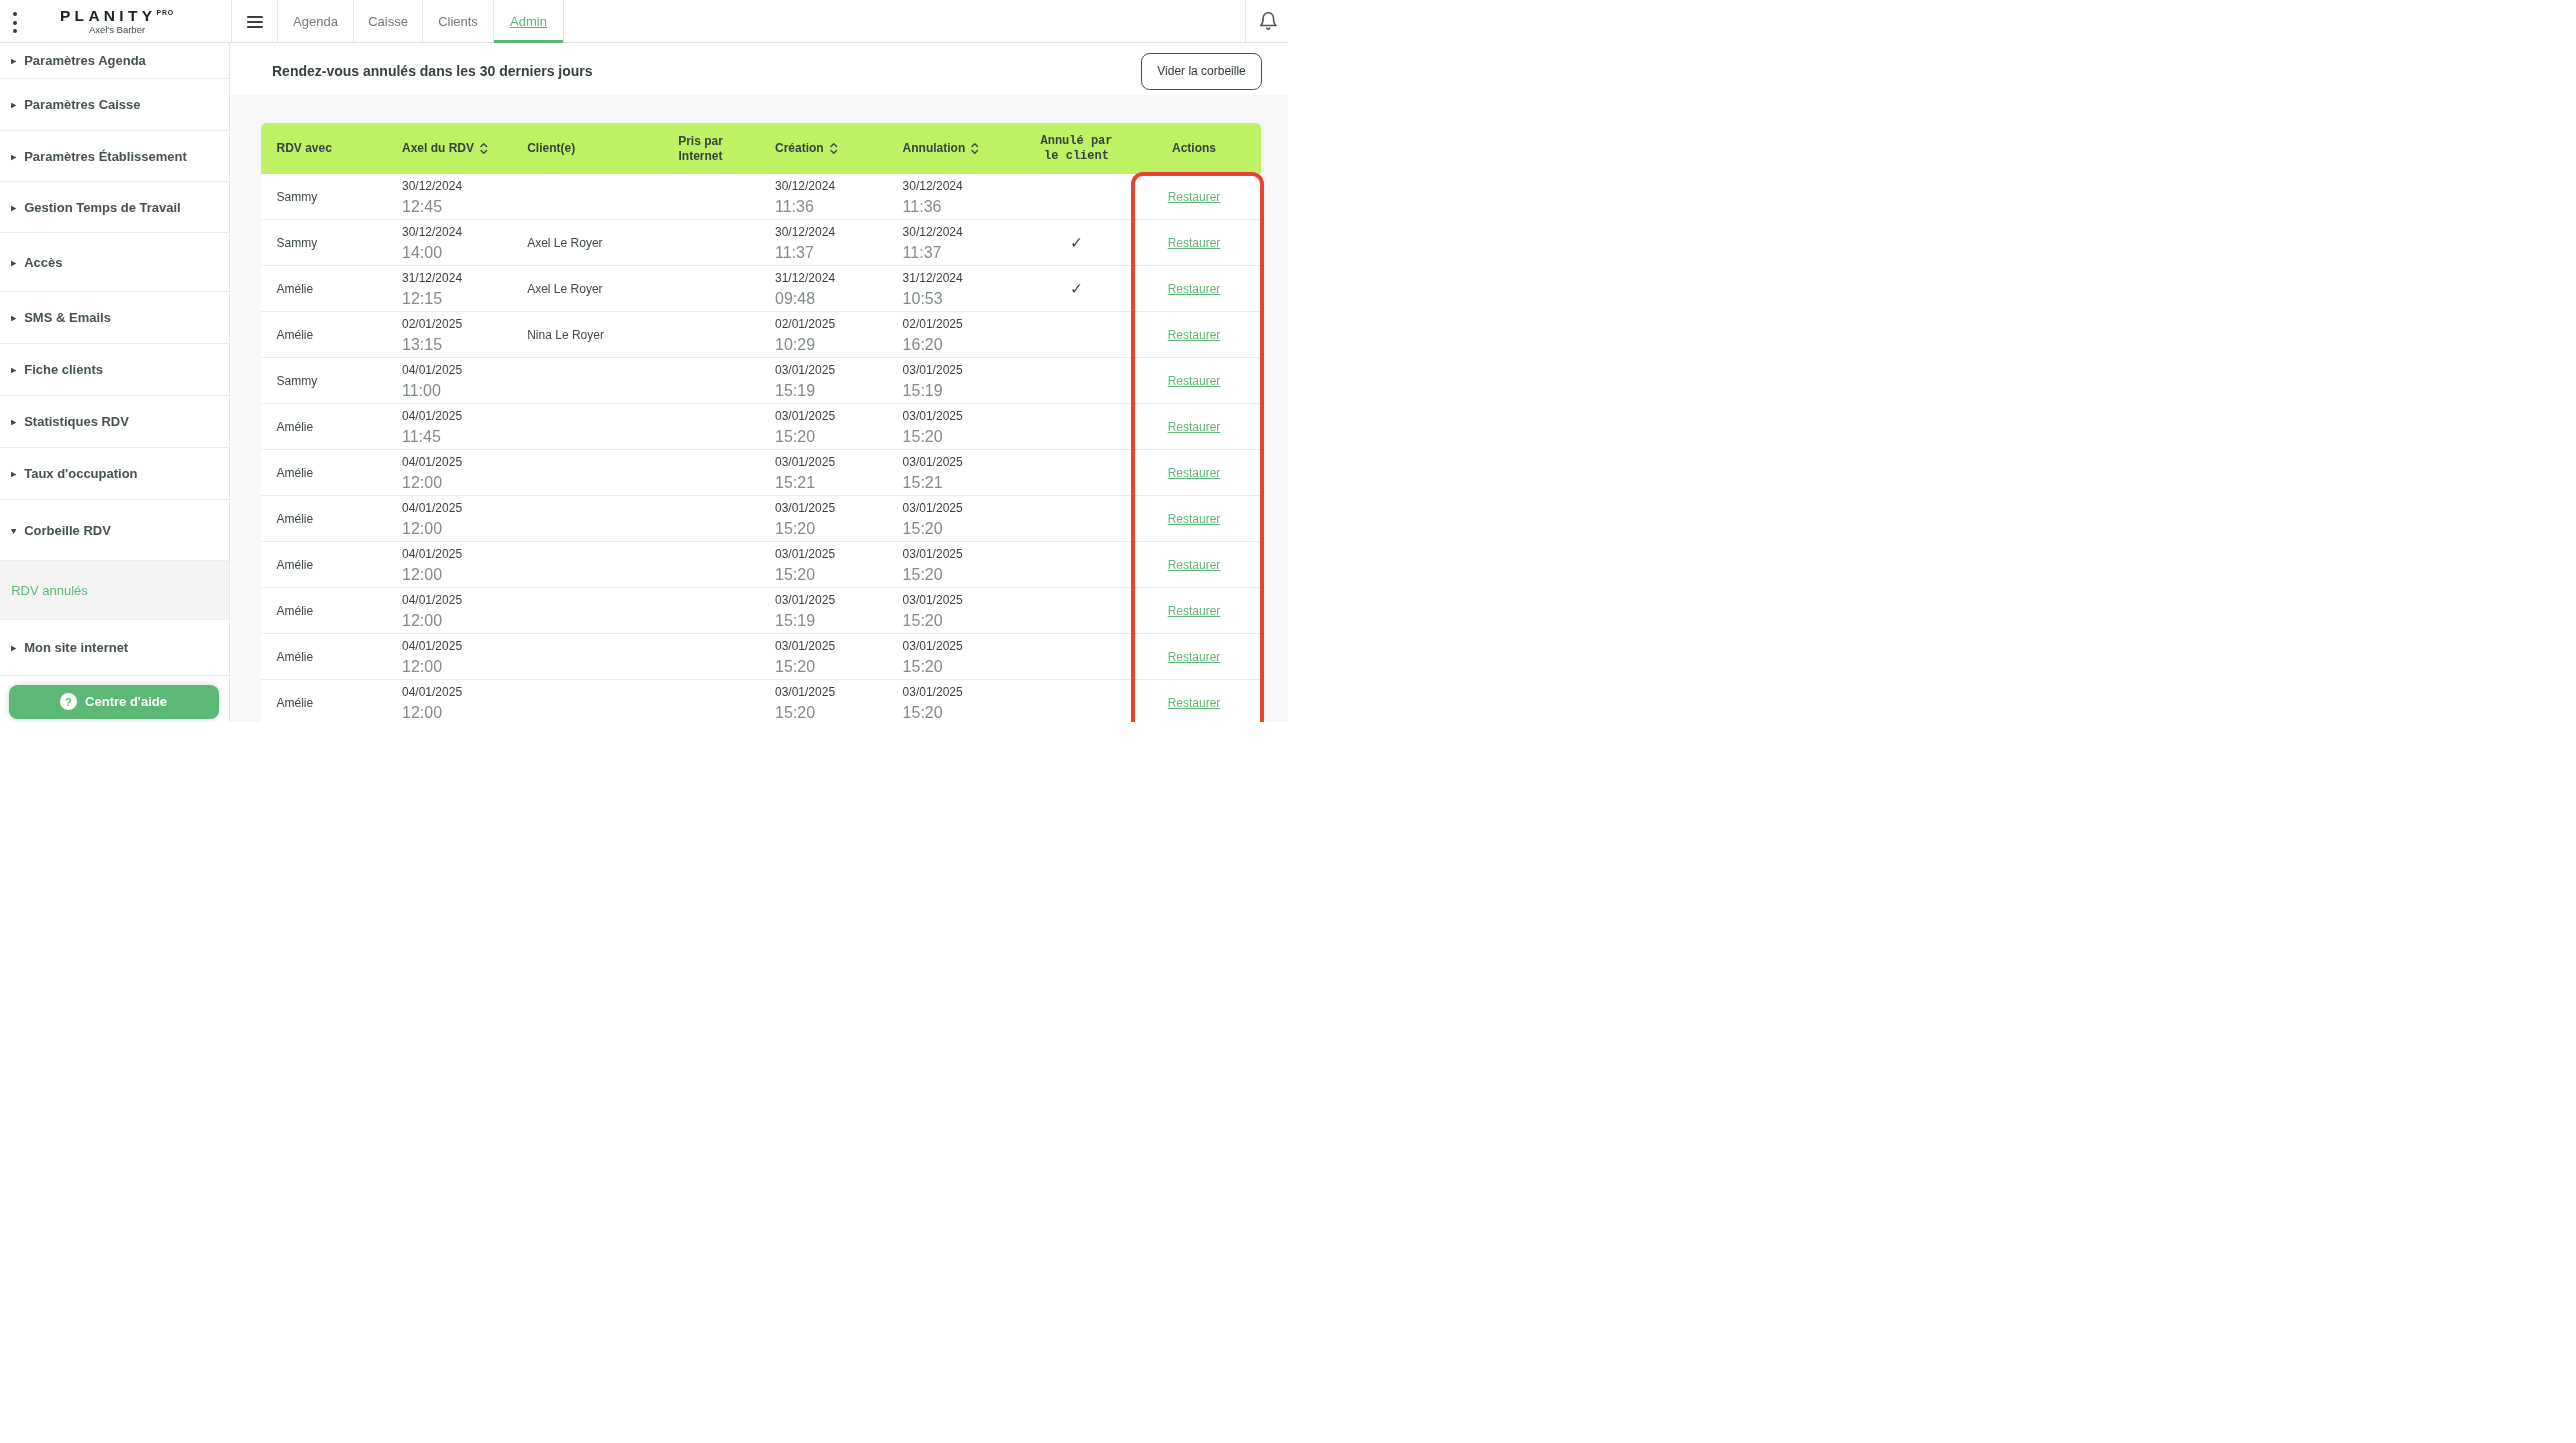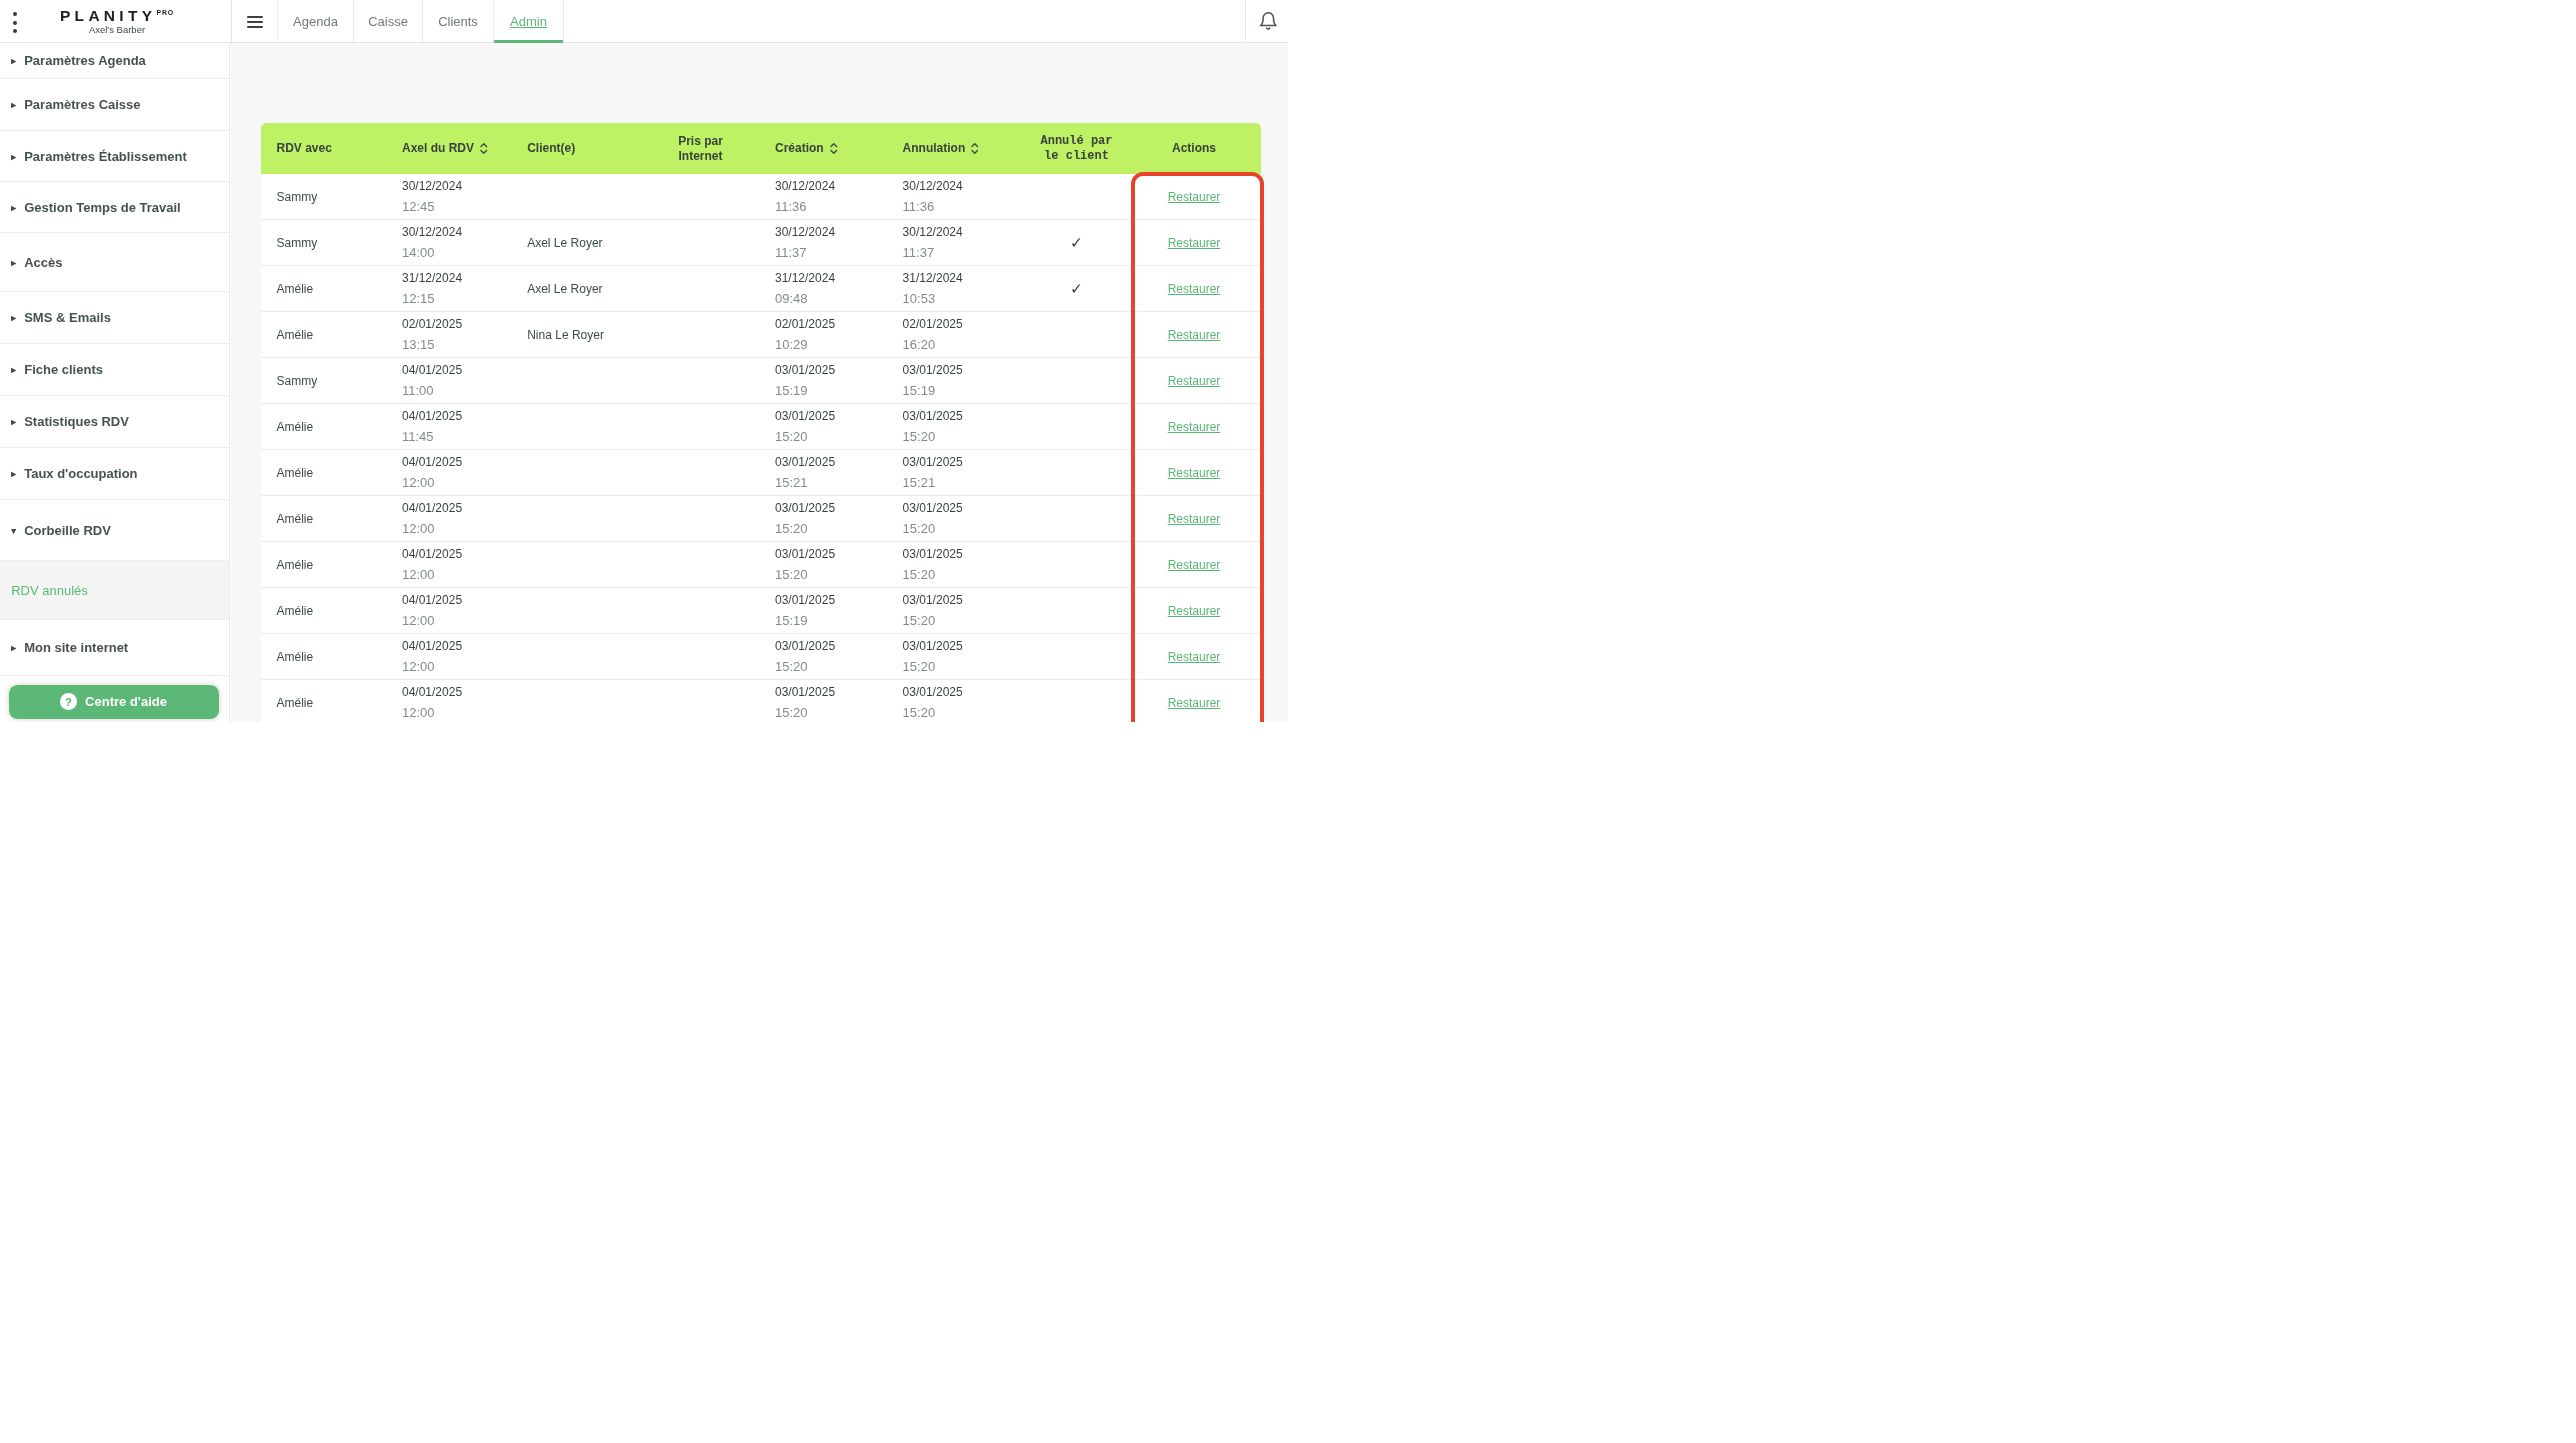--- a/index.html
+++ b/index.html
@@ -54,21 +54,21 @@
   .thead { display:flex; height:51px; background:#bef264; border-radius:5.2px 5.2px 0 0;
            font-weight:700; font-size:12px; color:#37423e; }
   .th { display:flex; align-items:center; gap:5.2px; line-height:1.25; }
   .th.center { justify-content:center; text-align:center; }
   .sort { display:flex; align-items:center; cursor:pointer; }
   .row { display:flex; height:46px; background:#fff; border-bottom:0.9px solid #ececec;
          font-size:12px; color:#3e4a45; }
   .cell { display:flex; align-items:center; }
   .cell.center { justify-content:center; }
   .dt .d { color:#37423e; line-height:13.8px; }
-  .dt .t { font-size:13px; color:#828c88; line-height:13px; margin-top:7px; }
+  .dt .t { font-size:16px; color:#828c88; line-height:13px; margin-top:7px; }
   .restore { color:#5cb877; text-decoration:underline; cursor:pointer; }
   .check { font-size:15.5px; color:#37423e; }
 
   
   .annotation { position:absolute; left:1131px; top:172px; width:133px; height:602px;
                 border:4.3px solid #e8432c; border-radius:12px; z-index:40; pointer-events:none; }
 </style>
 </head>
 <body>
 
@@ -155,20 +155,24 @@
           <span>Mon site internet</span>
         </div>
       </div>
     <button class="help-btn">
       <span class="q-icon">?</span>
       <span>Centre d'aide</span>
     </button>
   </div>
 
   <div class="main">
+    <div class="title-band">
+      <div class="page-title">Rendez-vous annulés dans les 30 derniers jours</div>
+      <button class="empty-btn">Vider la corbeille</button>
+    </div>
     <div class="table">
       <div class="thead" id="thead">
           <div class="th" style="width: 129px; padding-left: 15.5px;">
             <span>RDV avec</span>
           </div>
           <div class="th" style="width: 126px; padding-left: 12px;">
             <span>Axel du RDV</span>
             <span class="sort">
               <svg width="9.5" height="13" viewBox="0 0 12 16" fill="none" stroke="#3f4a46" stroke-width="1.8" stroke-linecap="round" stroke-linejoin="round">
                 <path d="M2.5 5.5 L6 2 L9.5 5.5"></path>

